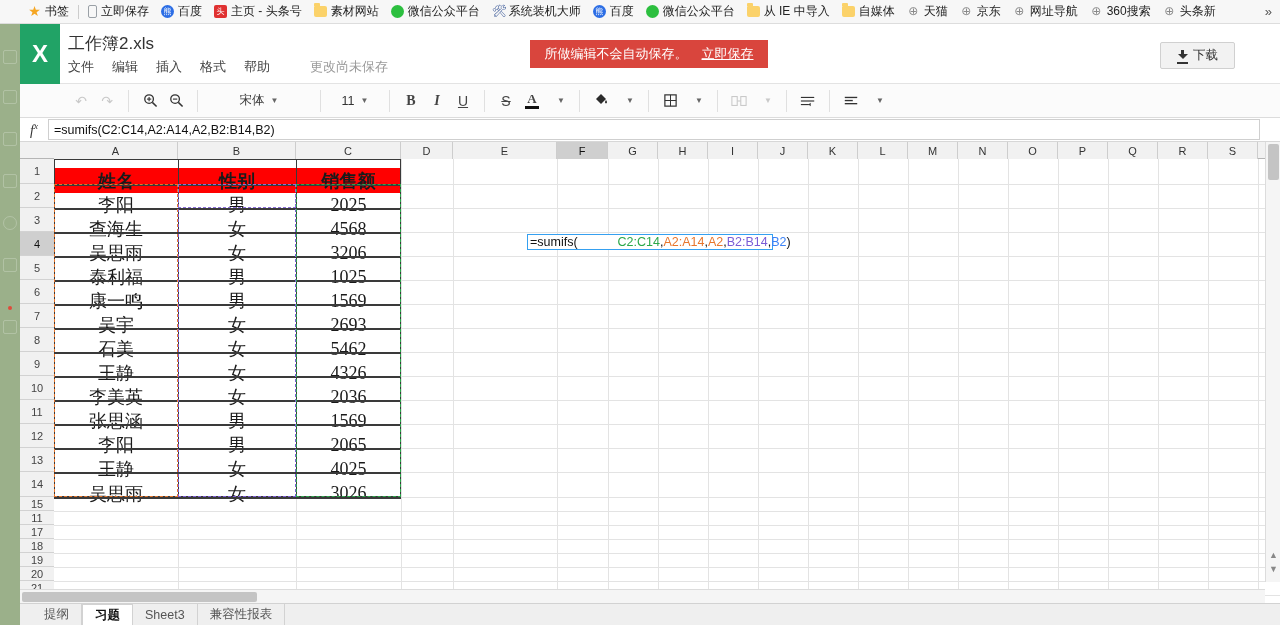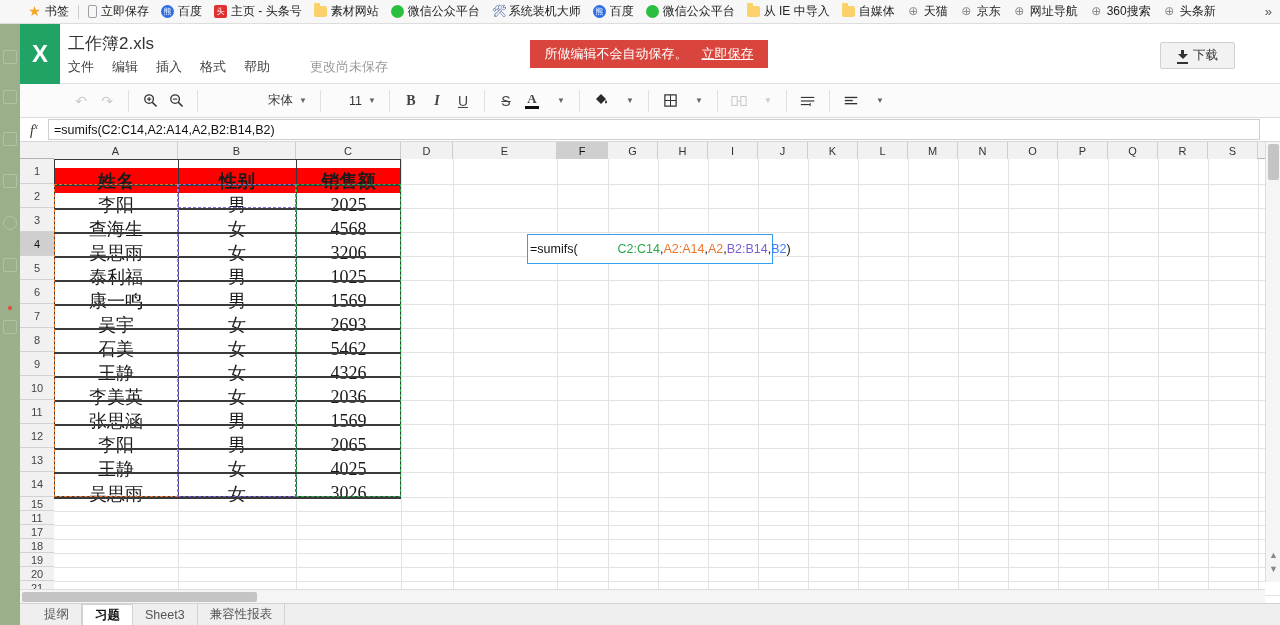--- a/index.html
+++ b/index.html
@@ -92,21 +92,21 @@
     background: #fbfbfb; border-bottom: 1px solid #dcdcdc;
     display: flex; align-items: center; padding-left: 48px; font-size: 13px;
   }
   .tb-sep { width: 1px; height: 22px; background: #e0e0e0; margin: 0 8px; }
   .tb-btn {
     width: 26px; height: 24px; display: flex; align-items: center; justify-content: center;
     color: #444; cursor: pointer; border-radius: 2px; font-size: 14px;
   }
   .tb-btn.dis { color: #c9c9c9; cursor: default; }
   .tb-combo {
-    display: flex; align-items: center; justify-content: flex-end;
+    display: flex; align-items: center; justify-content: center;
     height: 24px; padding: 0 5px; cursor: pointer; color: #333;
   }
   .tb-combo .cap { font-size: 12.5px; }
   .caret { font-size: 8px; color: #666; margin-left: 6px; }
   .tb-font { width: 106px; }
   .tb-size { width: 52px; }
   .bold { font-weight: bold; font-family: "Liberation Serif", serif; }
   .ital { font-style: italic; font-family: "Liberation Serif", serif; font-weight: bold;}
   .undl { text-decoration: underline; }
   .strk { text-decoration: line-through; }
@@ -561,21 +561,21 @@
         <div class="rowline" style="left: 0px; top: 217px; width: 347px;"></div>
         <div class="rowline" style="left: 0px; top: 241px; width: 347px;"></div>
         <div class="rowline" style="left: 0px; top: 265px; width: 347px;"></div>
         <div class="rowline" style="left: 0px; top: 289px; width: 347px;"></div>
         <div class="rowline" style="left: 0px; top: 313px; width: 347px;"></div>
         <div class="rowline" style="left: 0px; top: 338px; width: 347px;"></div>
         <div class="ants ants-a" style="left: 0px; top: 25px; width: 124px; height: 313px;"></div>
         <div class="ants ants-b" style="left: 124px; top: 25px; width: 118px; height: 313px;"></div>
         <div class="ants ants-c" style="left: 242px; top: 25px; width: 105px; height: 313px;"></div>
         <div class="ants ants-b2" style="left: 124px; top: 25px; width: 118px; height: 24px;"></div>
-        <div class="editor" style="left: 473px; top: 75px; width: 246px; height: 30px;">
+        <div class="editor" style="left: 473px; top: 75px; width: 246px; height: 16px;">
           <span style="color: rgb(17, 17, 17);">=sumifs(</span>
           <span style="color: rgb(43, 168, 74); padding-left: 40px;">C2:C14</span>
           <span style="color: rgb(17, 17, 17);">,</span>
           <span style="color: rgb(232, 118, 44);">A2:A14</span>
           <span style="color: rgb(17, 17, 17);">,</span>
           <span style="color: rgb(232, 118, 44);">A2</span>
           <span style="color: rgb(17, 17, 17);">,</span>
           <span style="color: rgb(122, 92, 214);">B2:B14</span>
           <span style="color: rgb(17, 17, 17);">,</span>
           <span style="color: #3b82f6;">B2</span>

